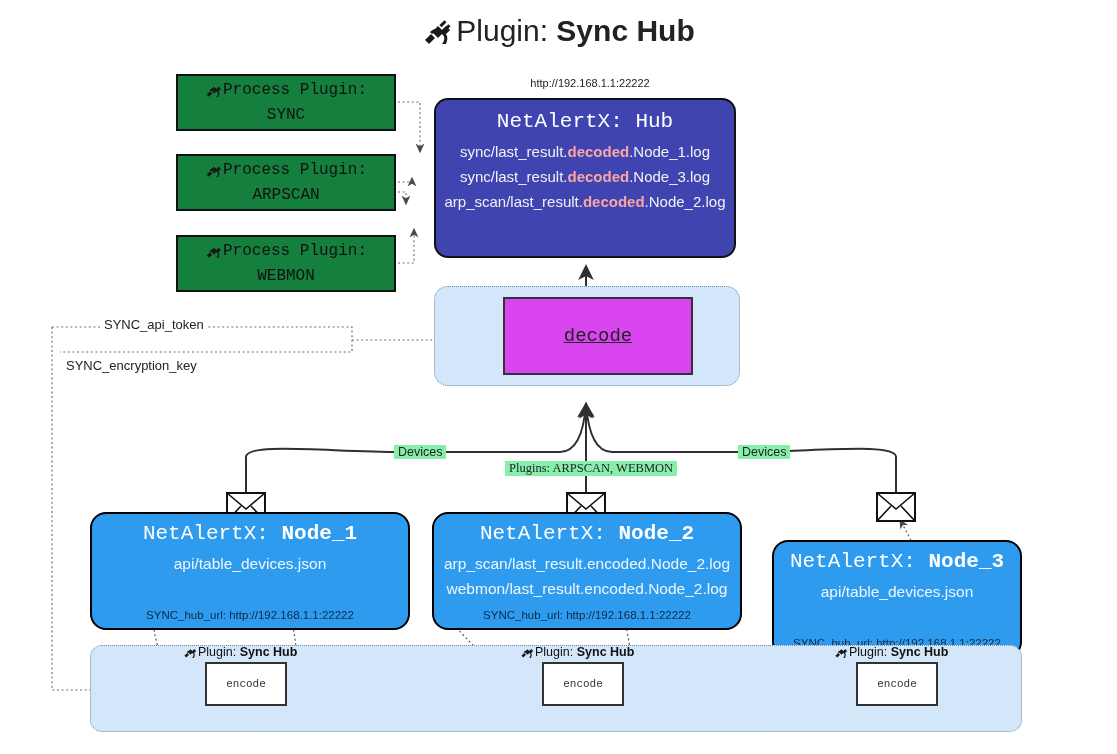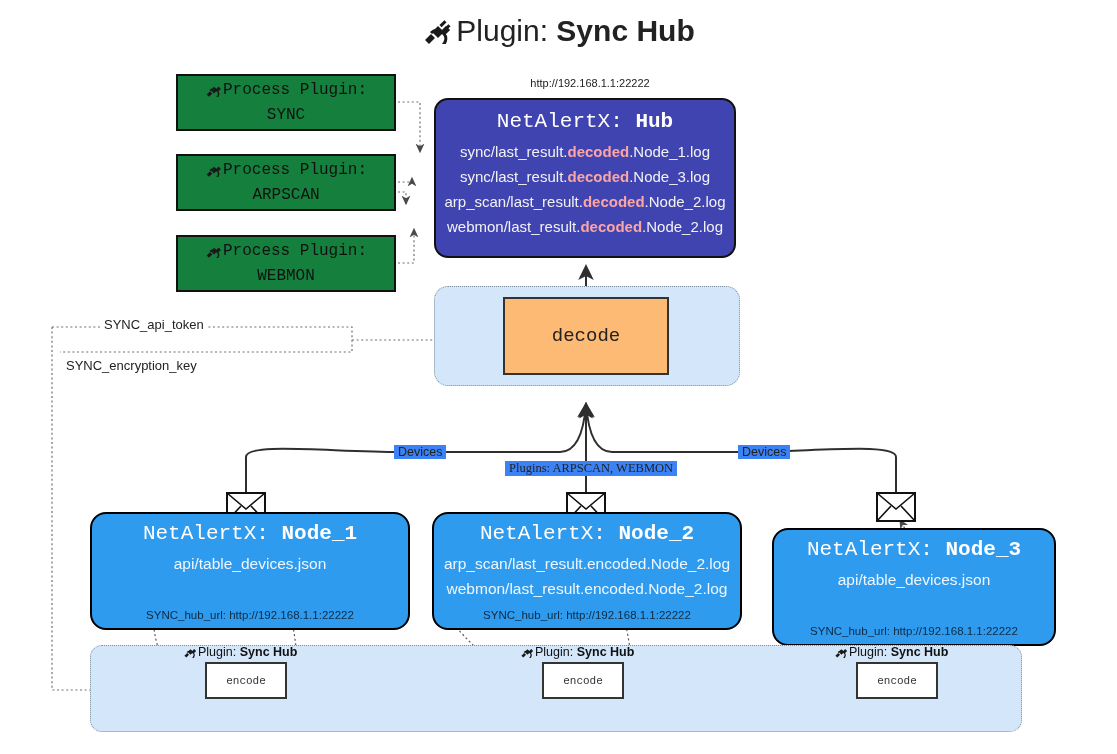--- a/index.html
+++ b/index.html
@@ -31,21 +31,21 @@
   
   #hub{
     left:434px;top:98px;width:302px;height:160px;
     background:#4044b0;border:2px solid #111;border-radius:14px;
     padding-top:10px;
   }
   #hub .hub-title{
     font-family:"Liberation Mono", monospace;
     font-size:21px;color:#fff;text-align:center;letter-spacing:0px;
   }
-  #hub .hub-title b{font-weight:bold;}
+  #hub .hub-title b{font-weight:normal;}
   #hub .loglist{margin-top:6px;}
   #hub .logline{
     font-size:15px;color:#f2f2f2;text-align:center;
     line-height:25px;white-space:nowrap;
   }
   #hub .logline b{font-weight:bold;color:#fca5a5;}
 
   
   .pp{
     width:220px;height:57px;background:#15803d;border:2px solid #111;
@@ -61,35 +61,35 @@
   #pp1{left:176px;top:74px;}
   #pp2{left:176px;top:154px;}
   #pp3{left:176px;top:235px;}
 
   
   #decode-band{
     left:434px;top:286px;width:306px;height:100px;
     background:#d4e7fa;border:1.5px dotted #7d8e9e;border-radius:14px;
   }
   #decode-box{
-    left:503px;top:297px;width:166px;height:78px;
-    background:#fdba74;border:2px solid #333;
+    left:503px;top:297px;width:190px;height:78px;
+    background:#d946ef;border:2px solid #333;
     display:flex;align-items:center;justify-content:center;
-    font-family:"Liberation Mono", monospace;font-size:19px;color:#222;
+    font-family:"Liberation Mono", monospace;font-size:19px;color:#222;text-decoration:underline;
   }
 
   
   .keylbl{
     font-size:13px;color:#222;background:#fff;padding:0 4px;white-space:nowrap;
   }
   #k1{left:100px;top:317px;}
   #k2{left:62px;top:358px;}
 
   
-  .edgelbl{font-size:12.5px;color:#222;background:#3b82f6;padding:0 4px;white-space:nowrap;}
+  .edgelbl{font-size:12.5px;color:#222;background:#86efac;padding:0 4px;white-space:nowrap;}
   #el-left{left:394px;top:445px;}
   #el-mid{left:505px;top:461px;font-family:Liberation Serif, serif;}
   #el-right{left:738px;top:445px;}
 
   
   .nodebox{
     background:#2f9bee;border:2px solid #000000;border-radius:16px;
     height:118px;padding-top:8px;
   }
   .nodebox .n-title{
@@ -100,32 +100,32 @@
   .nodebox .n-lines{margin-top:6px;}
   .nodebox .n-line{
     font-size:15.5px;color:#eef6ff;text-align:center;line-height:25px;white-space:nowrap;
   }
   .nodebox .n-url{
     position:absolute;left:0;right:0;bottom:7px;
     font-size:11.5px;color:#0d2b45;text-align:center;white-space:nowrap;
   }
   #node1{left:90px;top:512px;width:320px;}
   #node2{left:432px;top:512px;width:310px;}
-  #node3{left:772px;top:528px;width:284px;}
+  #node3{left:772px;top:540px;width:250px;}
 
   
   .env{position:absolute;width:40px;height:30px;}
 
   
   #enc-band{
     left:90px;top:645px;width:932px;height:87px;
     background:#d4e7fa;border:1.5px dotted #7d8e9e;border-radius:12px;
   }
   .enc-box{
-    width:82px;height:37px;background:#fff;border:2px solid #333;
+    width:82px;height:44px;background:#fff;border:2px solid #333;
     display:flex;align-items:center;justify-content:center;
     font-family:"Liberation Mono", monospace;font-size:11px;color:#333;
   }
   #enc1{left:205px;top:662px;}
   #enc2{left:542px;top:662px;}
   #enc3{left:856px;top:662px;}
   .enc-lbl{
     font-size:12.5px;color:#111;white-space:nowrap;
   }
   .enc-lbl b{font-weight:bold;}
@@ -205,23 +205,20 @@
     <div class="loglist">
       <div class="logline">
         <span>sync/last_result.</span><b>decoded</b><span>.Node_1.log</span>
       </div>
       <div class="logline">
         <span>sync/last_result.</span><b>decoded</b><span>.Node_3.log</span>
       </div>
       <div class="logline">
         <span>arp_scan/last_result.</span><b>decoded</b><span>.Node_2.log</span>
       </div>
-      <div class="logline">
-        <span>webmon/last_result.</span><b>decoded</b><span>.Node_2.log</span>
-      </div>
     </div>
   </div>
 
   <div class="node pp" id="pp1">
     <div class="pp-inner">
       <span class="l1"><span class="plug"><svg width="17" height="15" viewBox="0 0 30 26">
               <g fill="#1a1a1a">
                 <path d="M3,22 L9,16 L13,20 L7,26 Z"></path>
                 <path d="M9,15 C12,12 17,11 20,14 L24,10 L26,12 L22,16 C25,19 24,24 21,27" fill="none" stroke="#1a1a1a" stroke-width="3"></path>
                 <path d="M10,14 L16,8 L22,14 L16,20 Z"></path>

